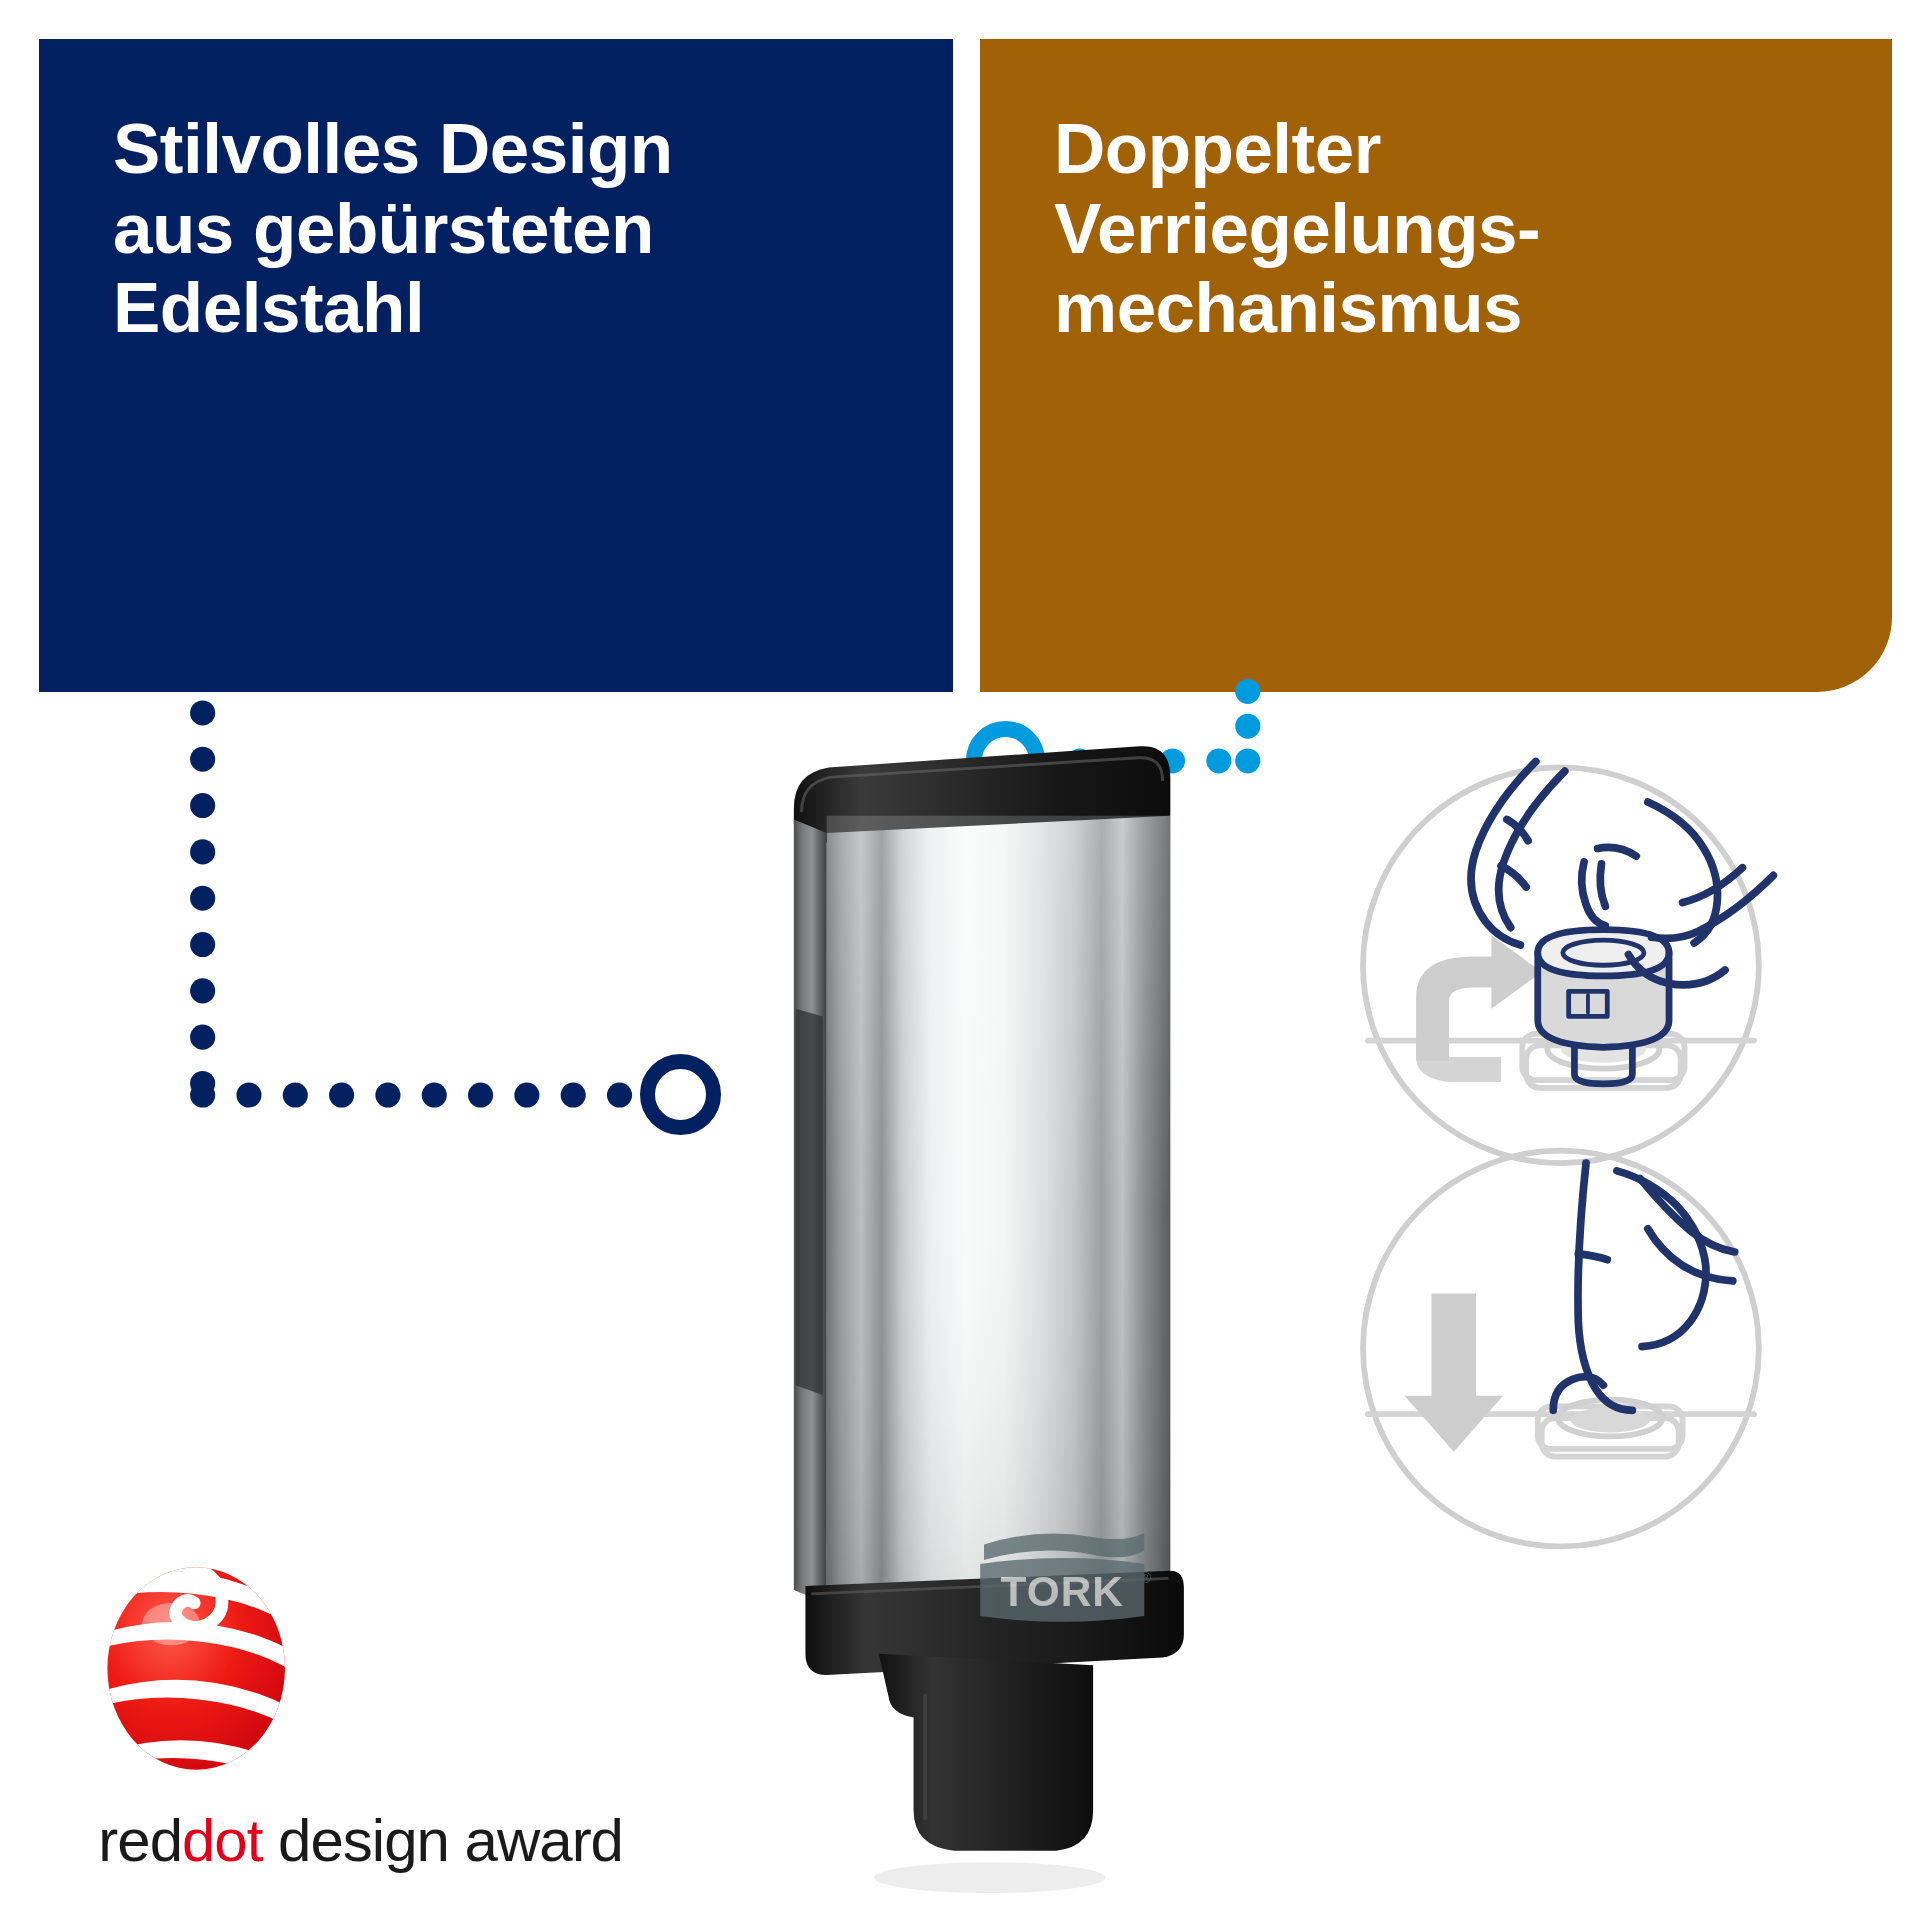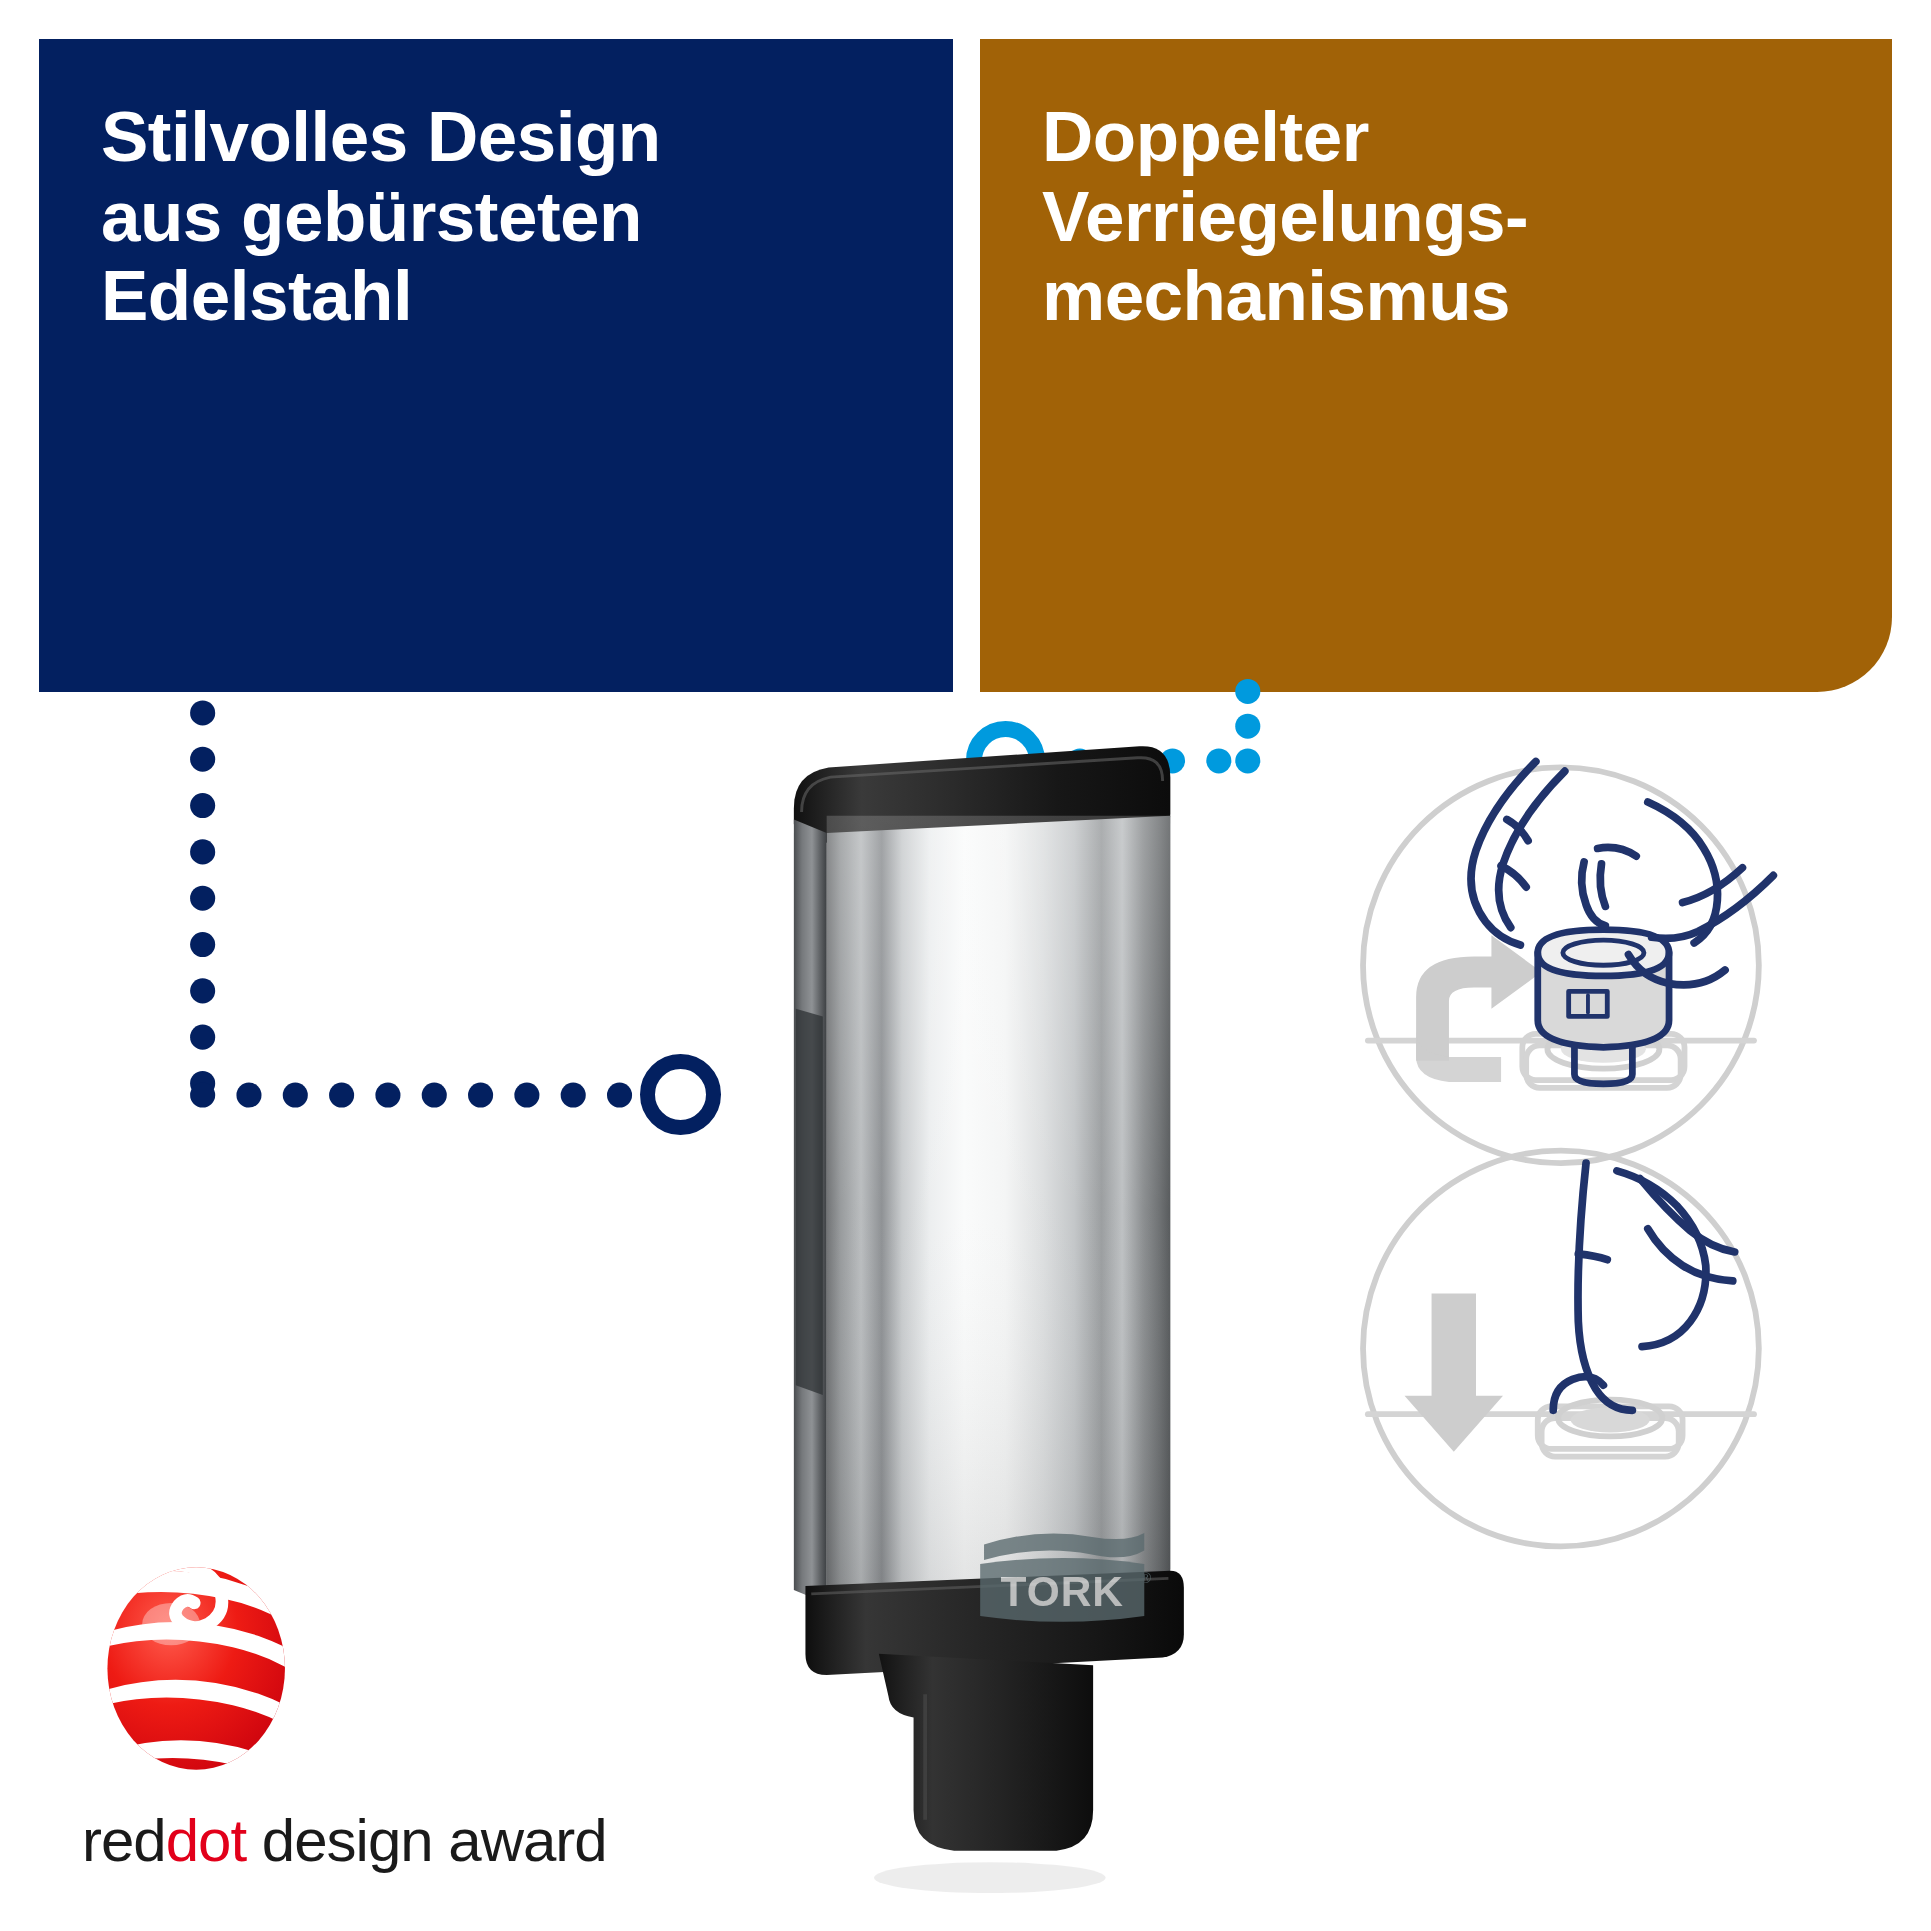--- a/index.html
+++ b/index.html
@@ -37,21 +37,21 @@
     background: #a16207;
     border-bottom-right-radius: 75px;
   }
   .panel-title {
     color: #ffffff;
     font-size: 71px;
     line-height: 1.12;
     font-weight: bold;
     letter-spacing: -0.5px;
     white-space: pre-line;
-    margin: 0;
+    margin: 12px;
   }
 
   
   .dotline {
     position: absolute;
   }
   .ring {
     position: absolute;
     border-radius: 50%;
     background: transparent;
@@ -81,20 +81,21 @@
     height: 1183px;
   }
 
   
   #reddot {
     position: absolute;
     left: 82px;
     top: 1545px;
     width: 541px;
     height: 357px;
+    text-align: right;
   }
   .reddot-word {
     position: absolute;
     left: 0px;
     top: 261px;
     width: 541px;
     font-size: 60px;
     letter-spacing: -1px;
     font-family: "Liberation Sans", sans-serif;
     color: #1a1a1a;

